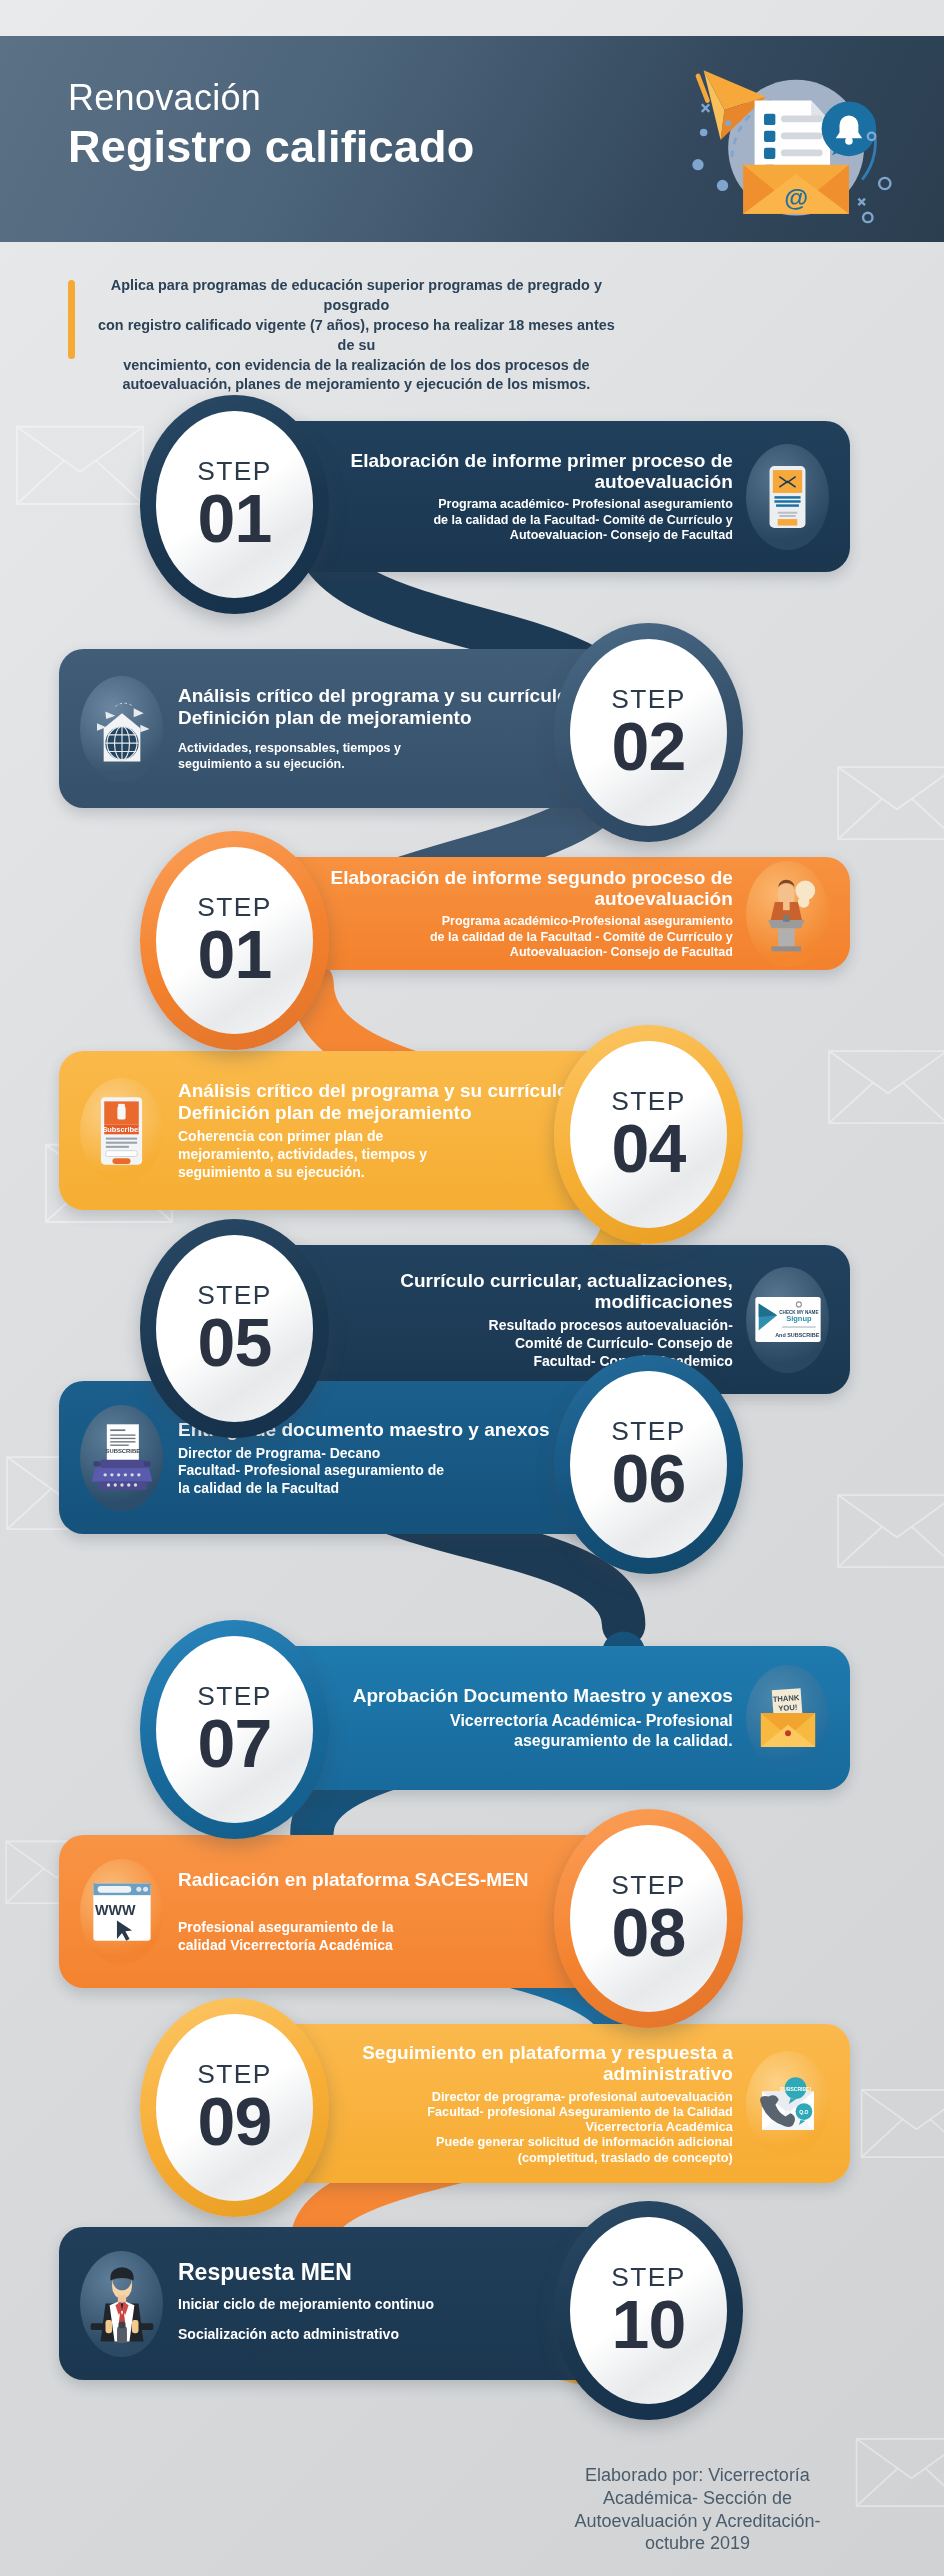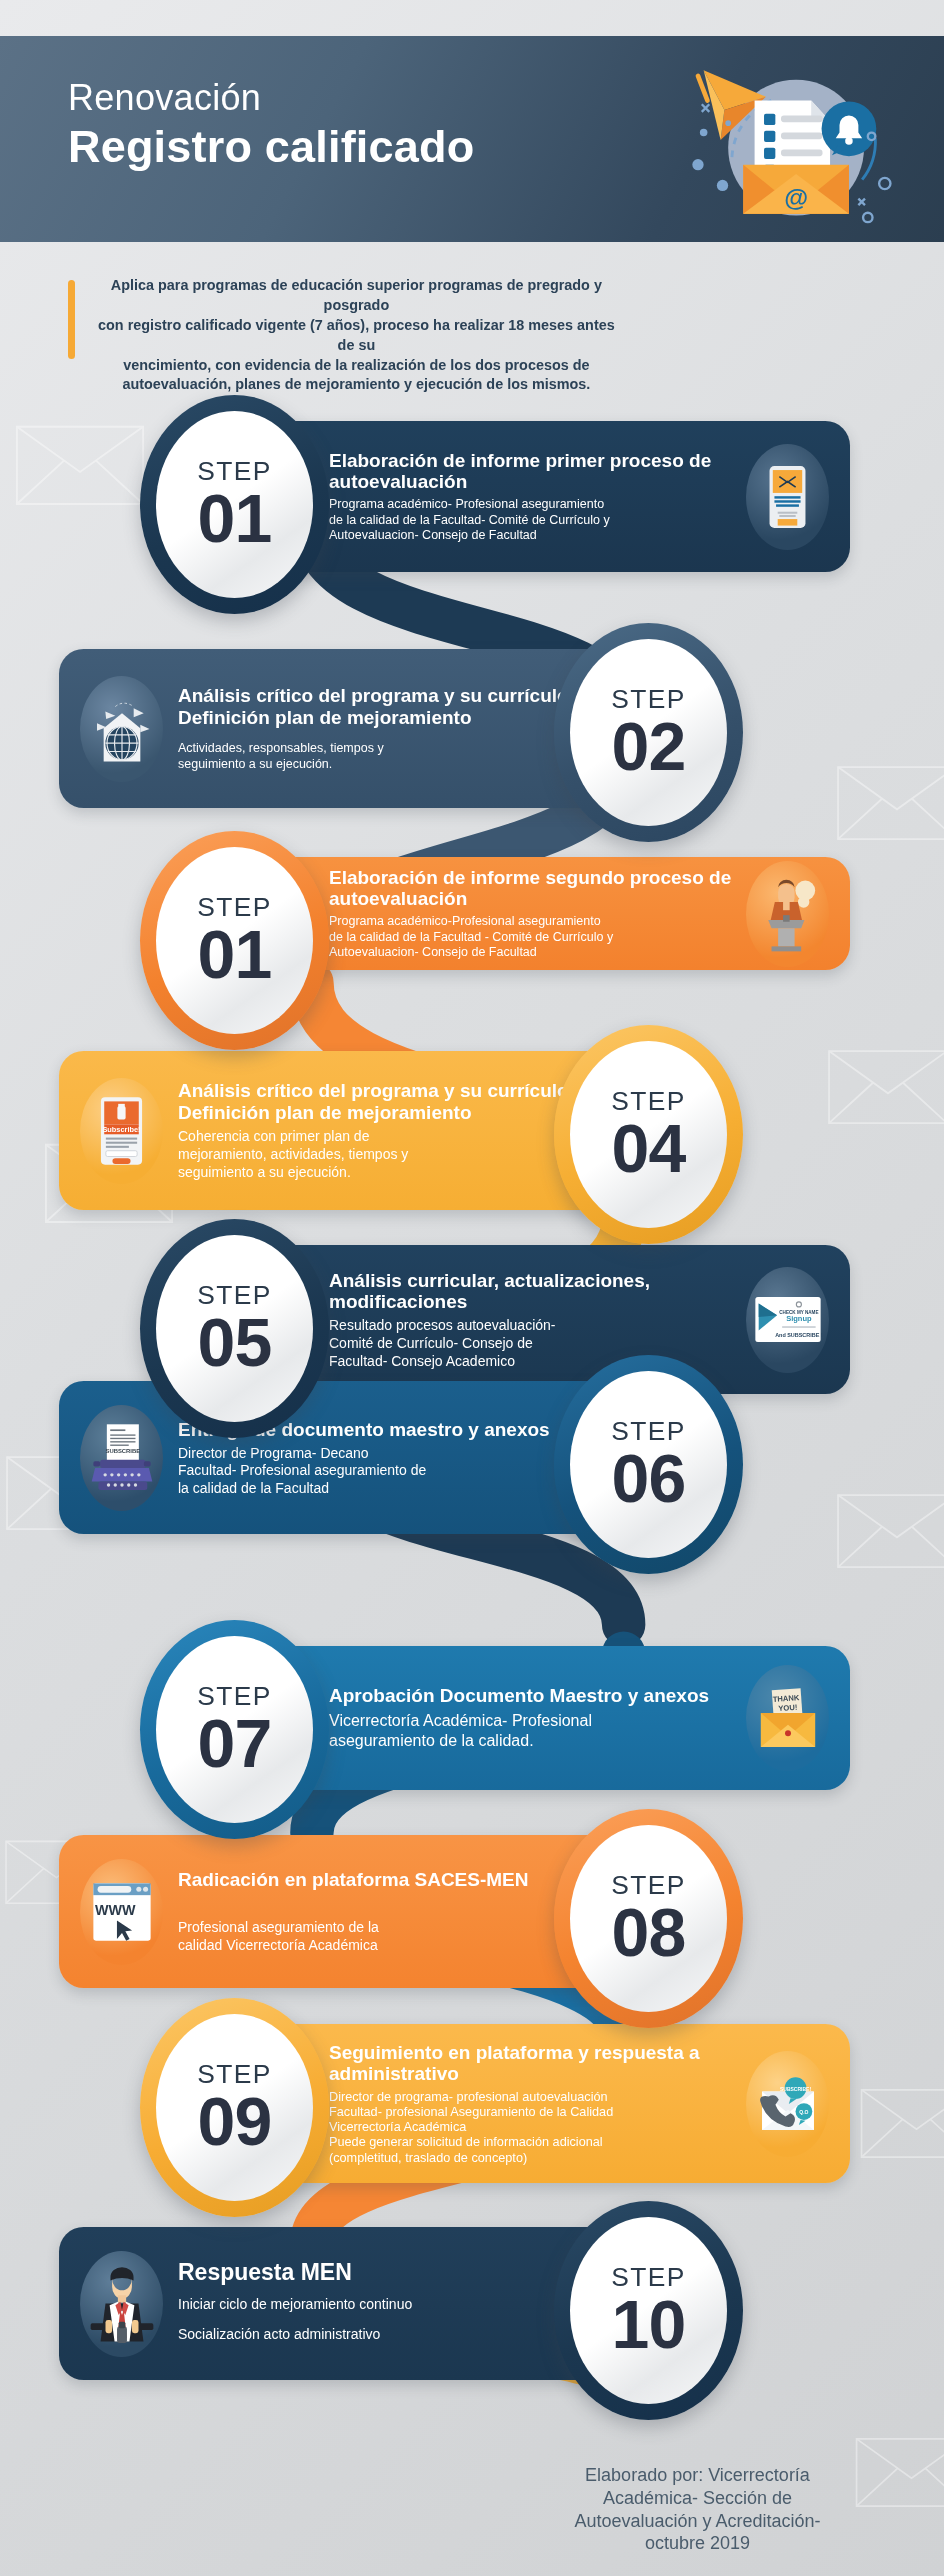--- a/index.html
+++ b/index.html
@@ -148,25 +148,25 @@
 
   .card-body { flex: 1 1 auto; }
   .card-title {
     font-size: 19px;
     font-weight: 700;
     line-height: 1.13;
     margin-bottom: 4.7px;
   }
   .card-desc {
     font-size: 12.5px;
-    font-weight: 400;
+    font-weight: 700;
     line-height: 1.24;
   }
   .card-desc .ln { display: block; }
-  .card.right .card-body { text-align: left; }
+  .card.right .card-body { text-align: right; }
   .card.left  .card-body { text-align: left; }
 
   
   .medal {
     position: relative;
     width: 83px; height: 106px;
     border-radius: 50%;
     flex: 0 0 auto;
     display: flex;
     align-items: center;
@@ -494,21 +494,21 @@
       <div class="bubble-inner">
         <div class="bubble-step">STEP</div>
         <div class="bubble-num">04</div>
       </div>
     </div>
   </div>
 
   <div class="step" style="top:1219px;">
     <div class="card right" style="left:238px;top:26.4px;width:612px;height:149px;background:linear-gradient(180deg,#21425f 0%,#1b3750 100%);">
       <div class="card-body">
-        <div class="card-title">Análisis curricular, actualizaciones, modificaciones</div>
+        <div class="card-title">Currículo curricular, actualizaciones, modificaciones</div>
         <div class="card-desc" style="font-size:14px;line-height:1.26;">
           <span class="ln">Resultado procesos autoevaluación-</span>
           <span class="ln">Comité de Currículo- Consejo de</span>
           <span class="ln">Facultad- Consejo Academico</span>
         </div>
       </div>
       <div class="medal onright" style="background:radial-gradient(circle at 38% 30%, #5a7791 0%, #2a4761 72%);">
         <svg viewBox="0 0 86 66" width="72" height="57">
           <rect x="4" y="6" width="78" height="54" rx="3" fill="#ffffff"></rect>
           <path d="M8 14 L30 28 L8 46 Z" fill="#2e8fb0"></path>

